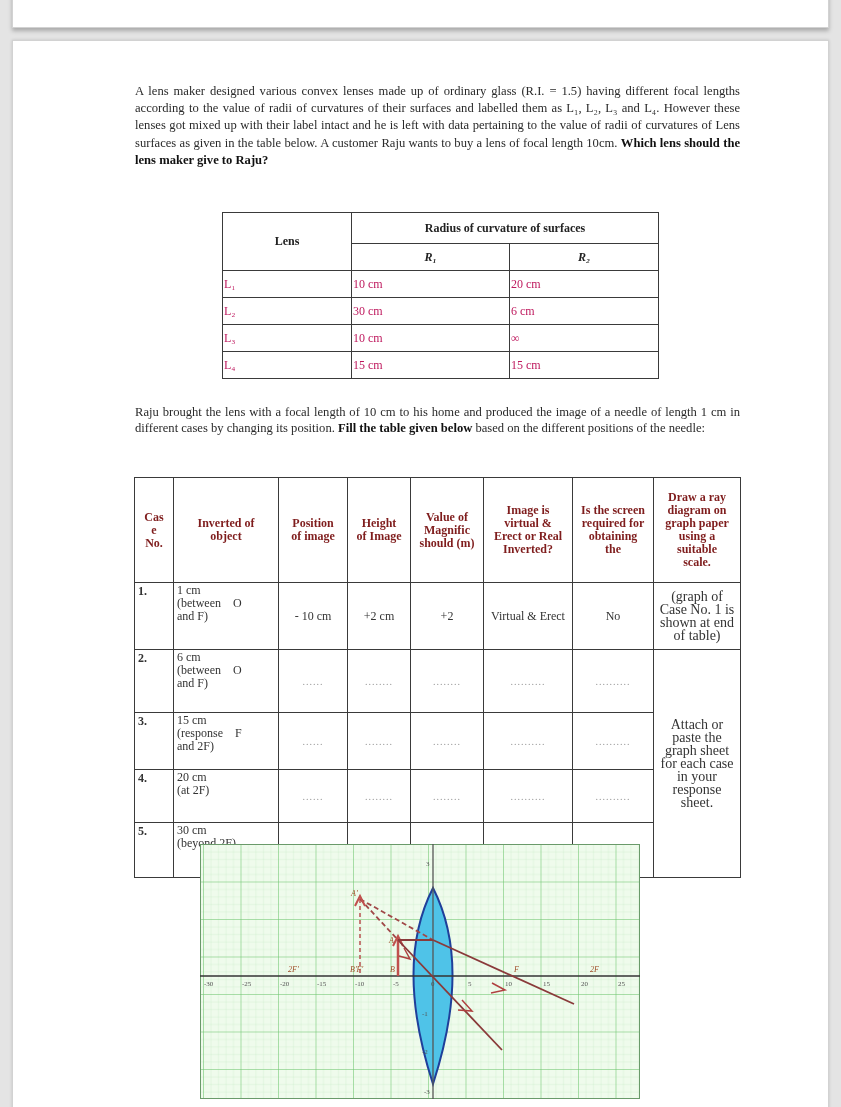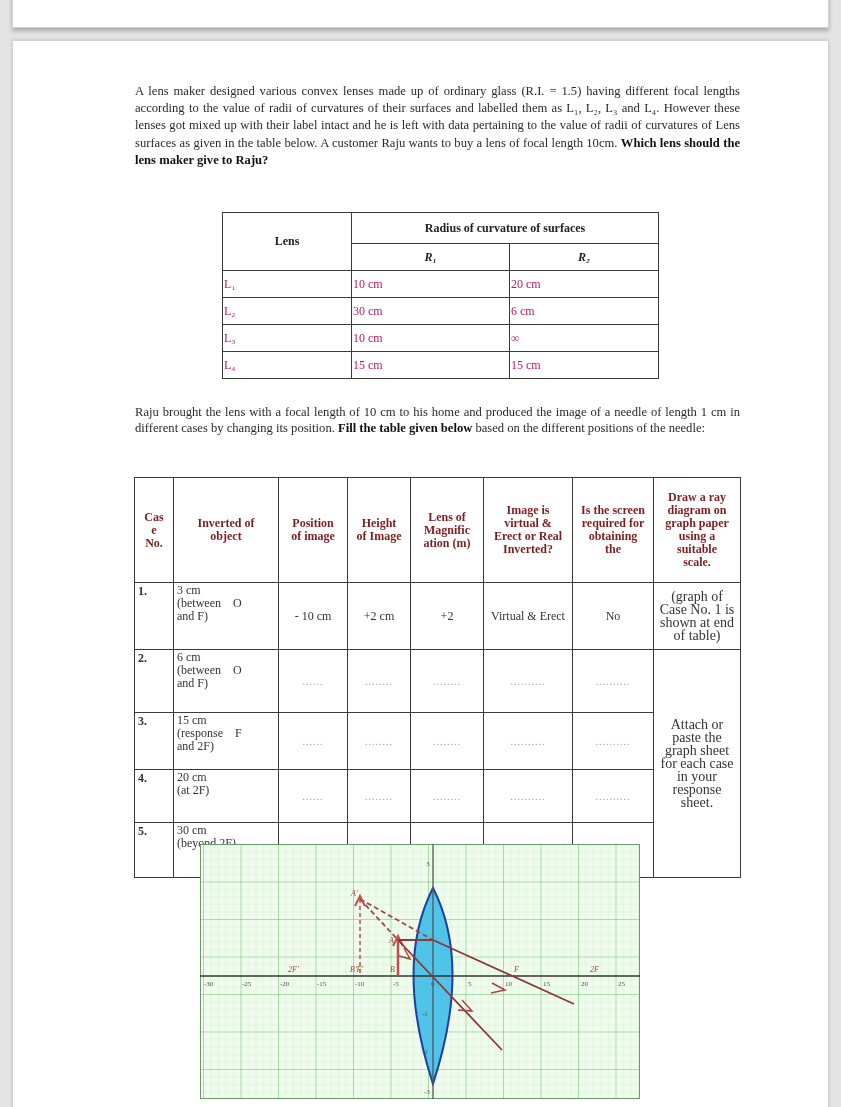--- a/index.html
+++ b/index.html
@@ -105,29 +105,29 @@
   <span>based on the different positions of the needle:</span>
 </div>
 
 <table id="case-table">
   <tbody>
       <tr>
     <th style="width:22px">Cas e No.</th>
     <th style="width:88px">Inverted of object</th>
     <th style="width:52px">Position of image</th>
     <th style="width:46px">Height of Image</th>
-    <th style="width:56px">Lens of Magnific ation (m)</th>
+    <th style="width:56px">Value of Magnific should (m)</th>
     <th style="width:72px">Image is virtual &amp; Erect or Real Inverted?</th>
     <th style="width:64px">Is the screen required for obtaining the</th>
     <th>Draw a ray diagram on graph paper using a suitable scale.</th>
   </tr>
   <tr class="r1">
     <td class="num">1.</td>
     <td class="pos">
-      <div>3 cm</div>
+      <div>1 cm</div>
       <div style="white-space:pre">(between    O</div>
       <div>and F)</div>
     </td>
     <td>- 10 cm</td>
     <td>+2 cm</td>
     <td>+2</td>
     <td>Virtual &amp; Erect</td>
     <td>No</td>
     <td class="draw">(graph of Case No. 1 is shown at end of table)</td>
   </tr>

